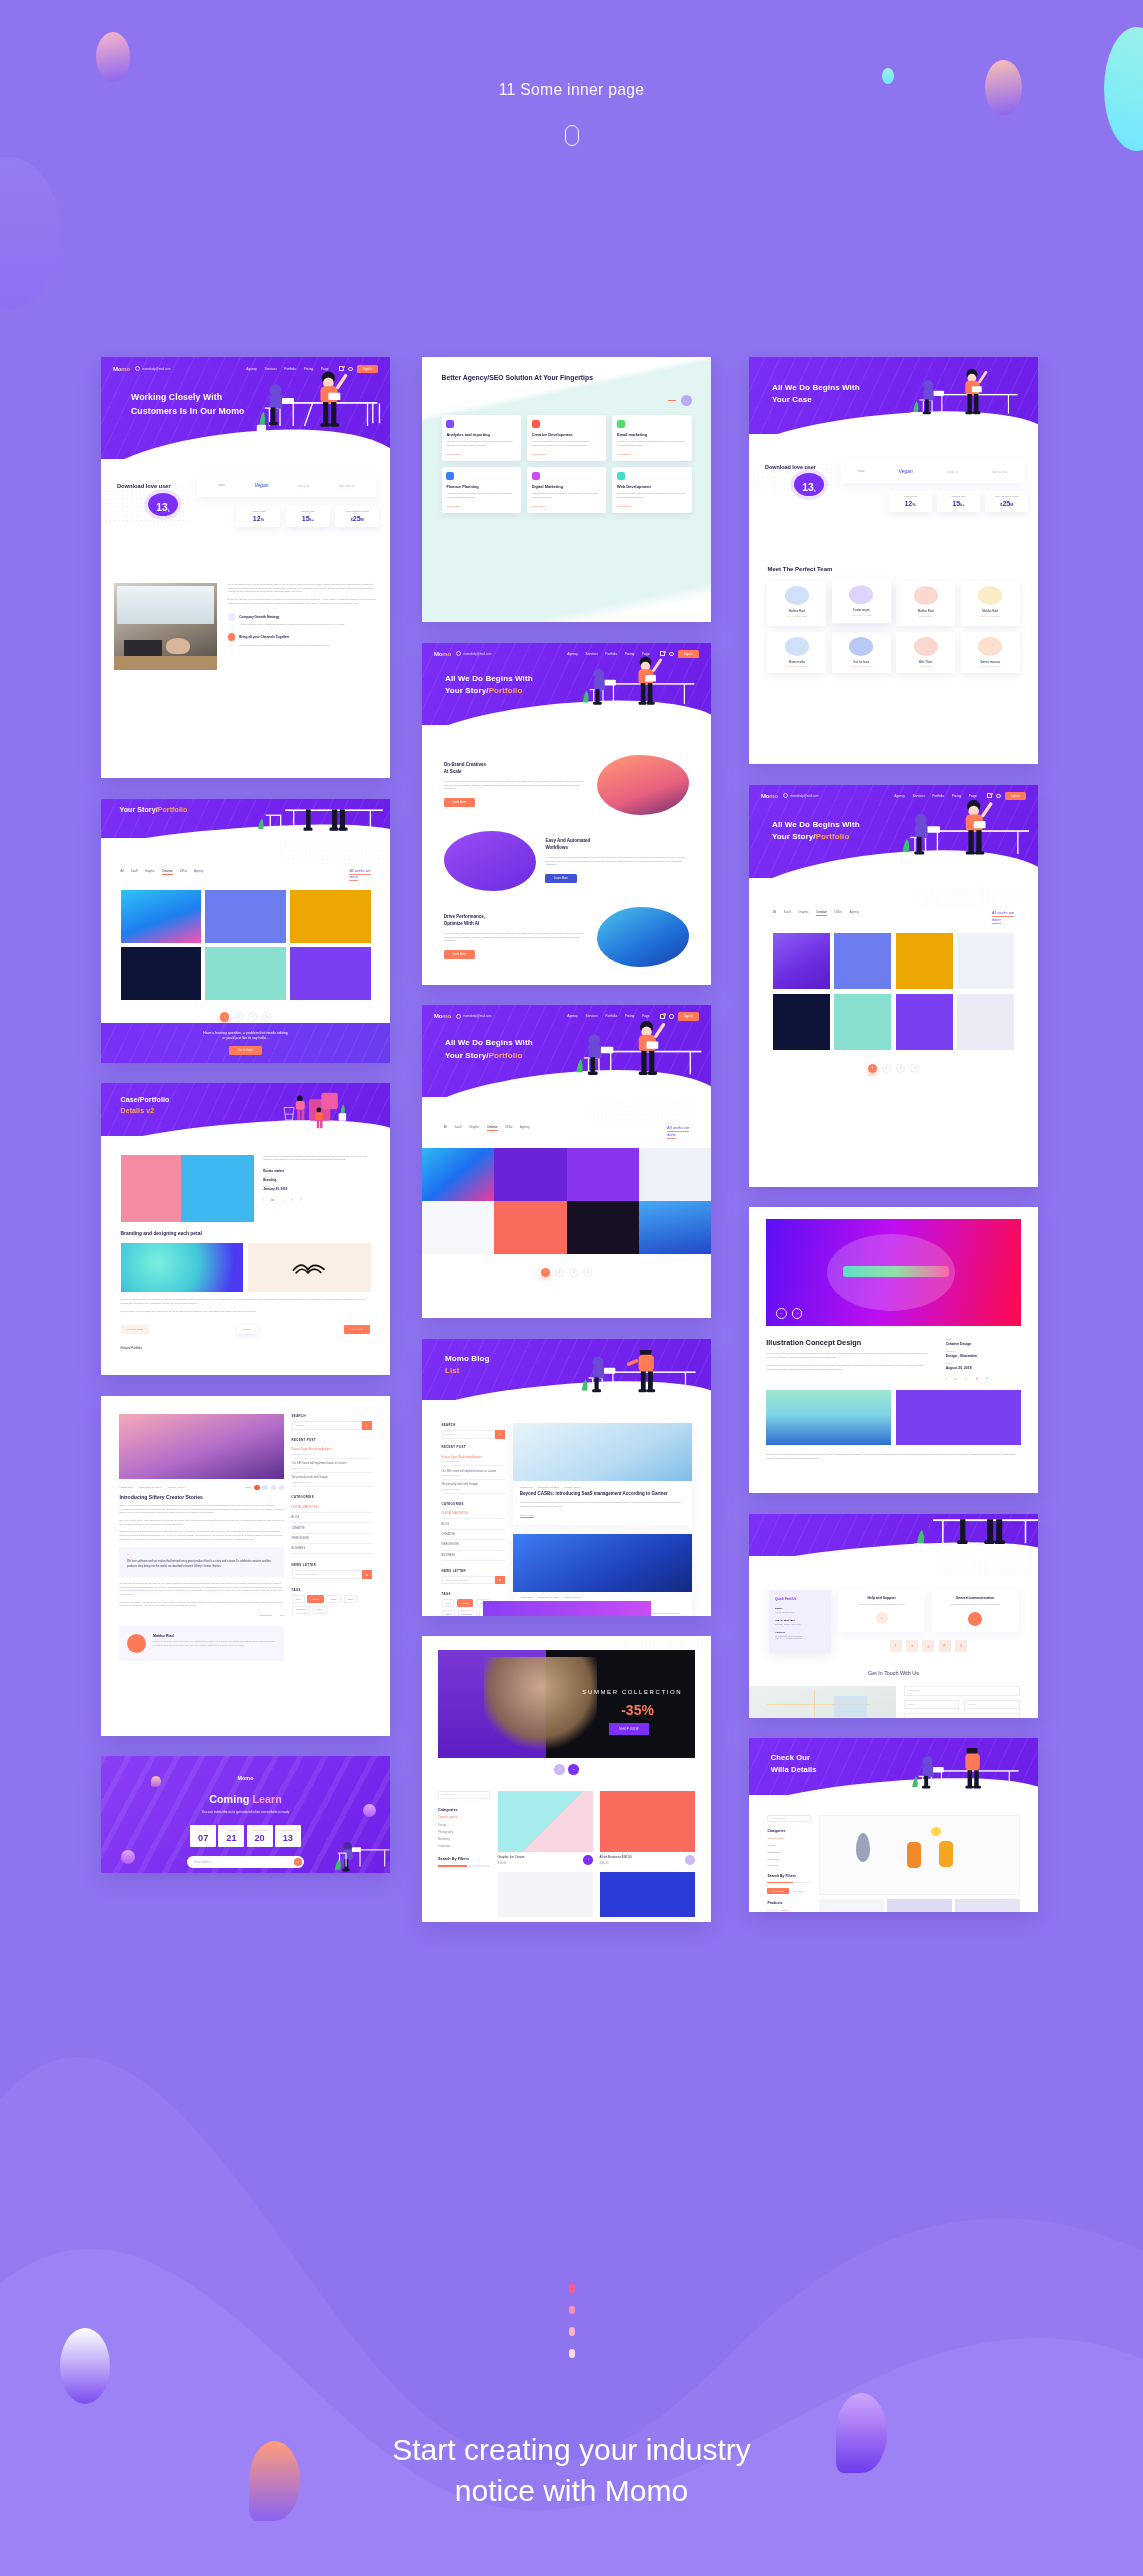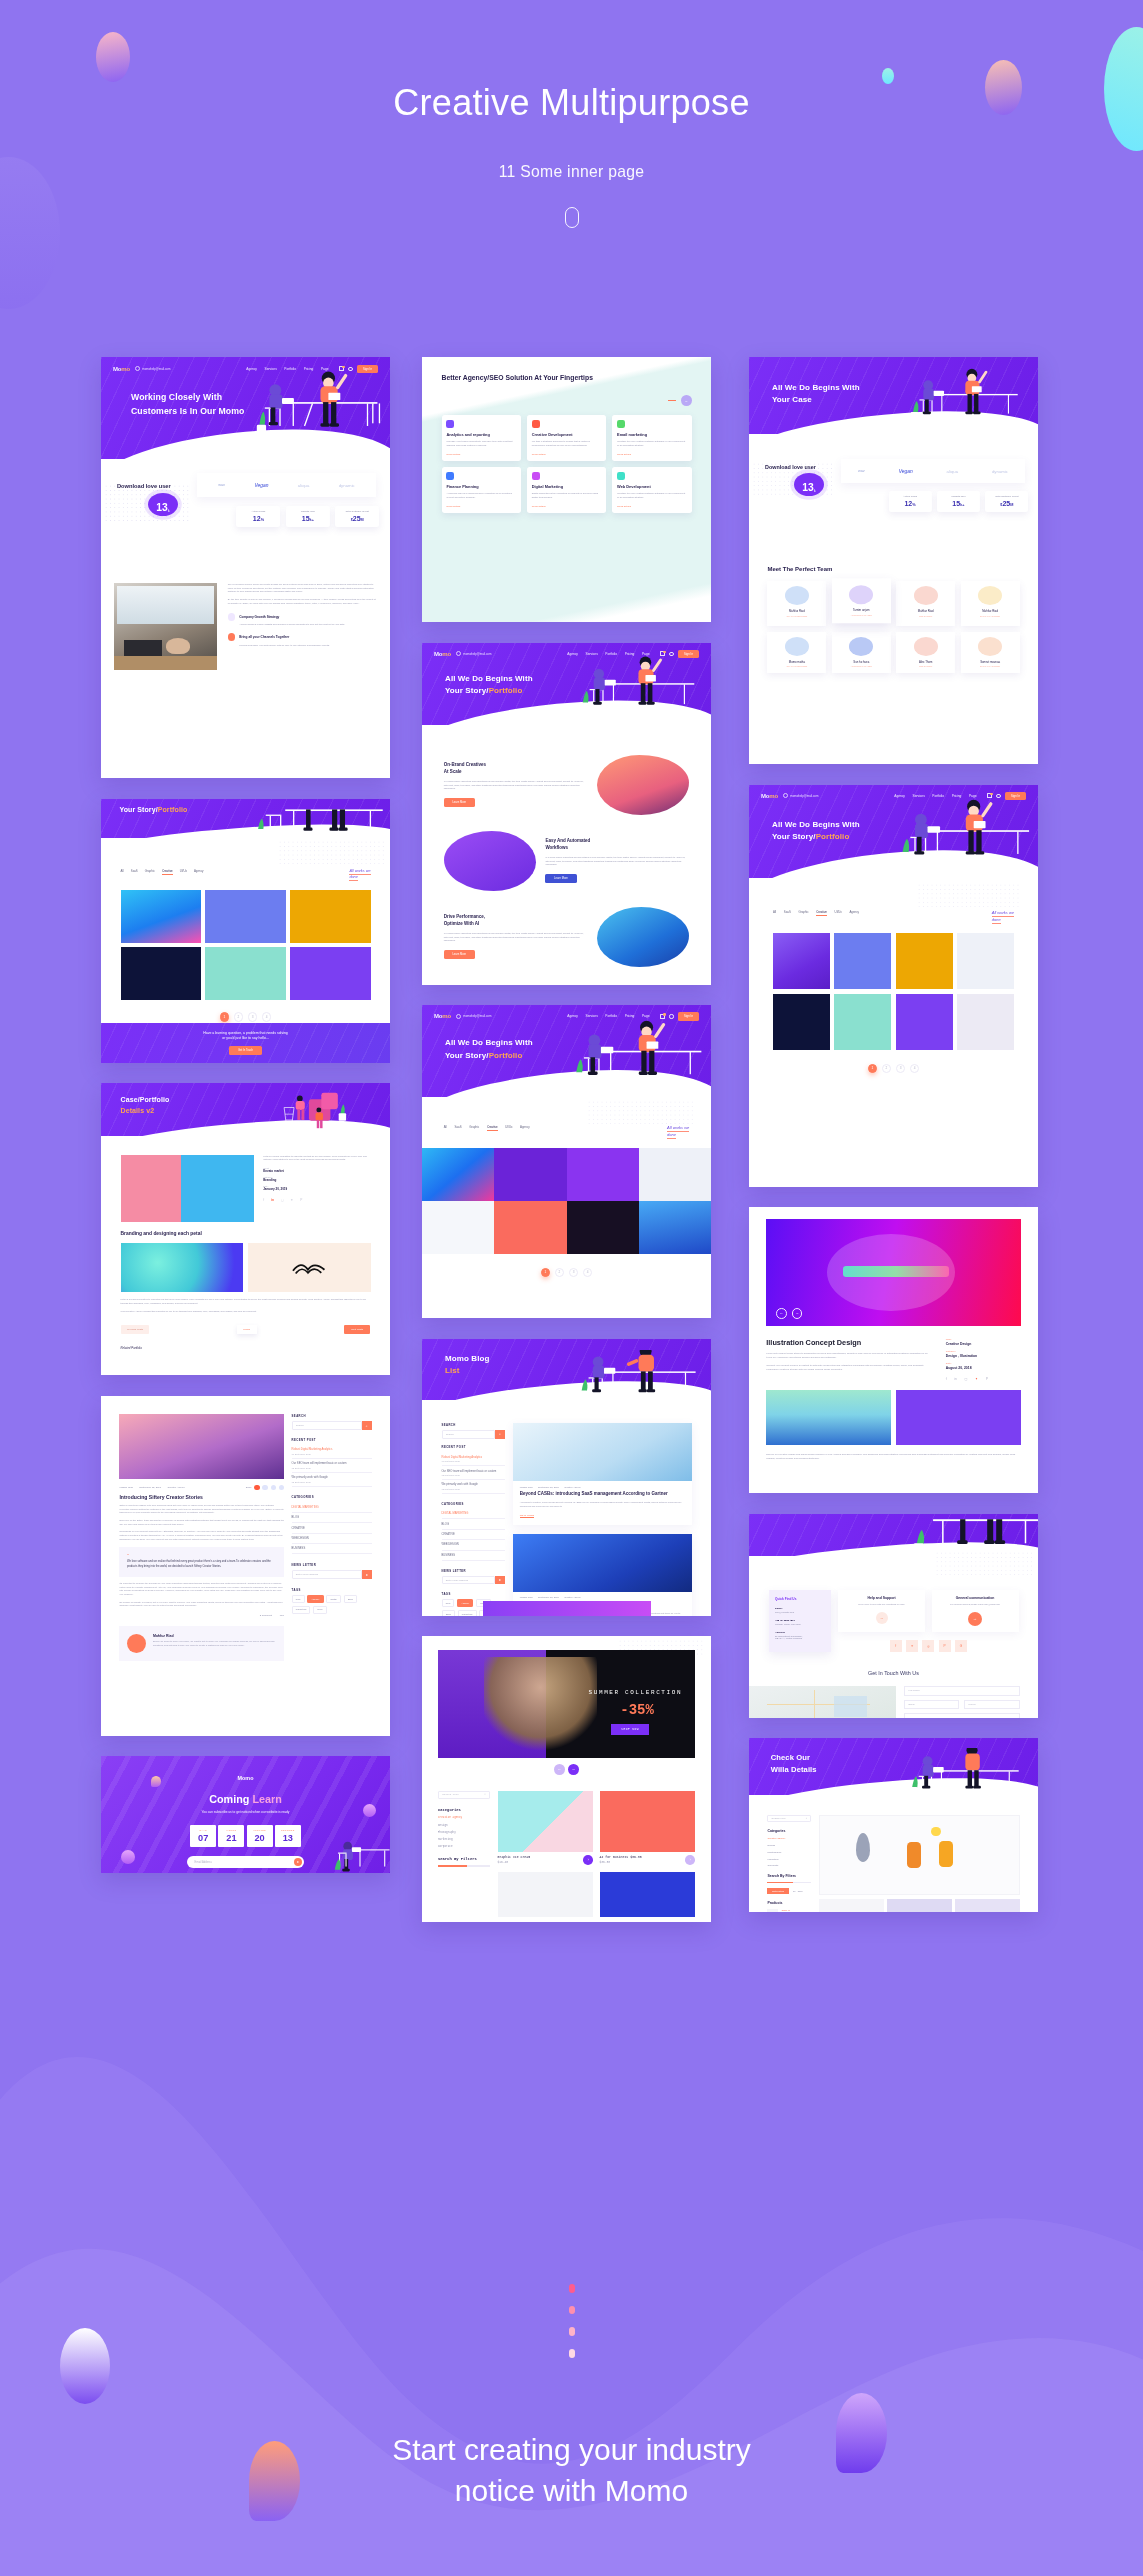--- a/index.html
+++ b/index.html
@@ -171,21 +171,20 @@
   <div class="bg-blob" style="left:985px; top:60px; width:37px; height:55px; background:linear-gradient(170deg,#f9c0b4,#8a62f3);"></div>
   <div class="bg-blob" style="left:1104px; top:27px; width:65px; height:124px; background:linear-gradient(200deg,#9ef2e6,#6ee7ff);"></div>
   <div class="bg-blob" style="left:-43px; top:157px; width:103px; height:152px; background:linear-gradient(180deg,#9b82f2,#8a6df0); opacity:.55;"></div>
   <div class="bg-blob" style="left:60px; top:2328px; width:50px; height:76px; background:linear-gradient(180deg,#ffffff,#7b4df0);"></div>
   <div class="bg-blob" style="left:249px; top:2441px; width:51px; height:80px; background:linear-gradient(180deg,#ff9d7a,#8a62f3); border-radius:50% 50% 50% 14%;"></div>
   <div class="bg-blob" style="left:836px; top:2393px; width:51px; height:80px; background:linear-gradient(180deg,#cfa6fb,#6f3ced); border-radius:50% 50% 50% 14%;"></div>
 </div>
 
 <div class="hero">
   <div class="hero-title">
-    <div>Creative Multipurpose</div>
   </div>
   <div class="hero-sub">11   Some inner page</div>
   <div class="hero-scroll"></div>
 </div>
 
 <div class="gallery">
 
   <div class="col col-1">
 
     <div class="shot" style="height:421px;">
@@ -876,21 +875,21 @@
               <div style="margin-top:3.8px;font-size:4.5px;line-height:6.5px;color:#2b2350;font-weight:700;">Introducing our Personalized Product Recommendations AI</div>
               <div style="margin-top:3.2px;font-size:2.3px;color:#9a9ab5;line-height:3.6px;">We get it — it's like every day you're getting pitched a different technology product or service. If it seems like there's thousands of solutions out there for you to wade through well—that's because there are! Just look at this graphic from our friends at Martech</div>
 
             </div>
           </div>
         </div>
       </div>
       <div style="position:absolute;left:61px;bottom:0;width:168px;height:15px;background:linear-gradient(90deg,#8a3ff5,#c84df5);"></div>
     </div>
 
-    <div class="shot" style="height:286px;font-family:Liberation Mono, monospace;">
+    <div class="shot" style="height:286px;">
       <div style="padding:14px 16px 0 16px;position:relative;">
         <div class="dotgrid" style="position:absolute;right:6.5px;top:2.2px;width:87px;height:19.5px;opacity:.5;"></div>
         <div style="width:100%;height:108px;background:#0d0d14;position:relative;overflow:hidden;">
           <div style="position:absolute;left:0;top:0;width:42%;height:100%;background:linear-gradient(180deg,#8a3ff5,#6b1fe0);opacity:.86;"></div>
           <div style="position:absolute;left:18%;top:6%;width:44%;height:94%;background:radial-gradient(circle at 50% 30%,#d8b48a,#8a6a4a 55%,transparent 70%);opacity:.9;"></div>
           <div style="position:absolute;right:5%;top:36%;color:#fff;font-size:6px;letter-spacing:1.6px;">SUMMER COLLERCTION</div>
           <div style="position:absolute;right:16%;top:48%;color:#ff7a59;font-size:14px;font-weight:700;">-35%</div>
           <div style="position:absolute;right:18%;bottom:22%;background:#7b2ff7;color:#fff;font-size:2.9px;padding:3.8px 9.7px;letter-spacing:0.5px;">SHOP NOW</div>
         </div>
         <div style="display:flex;gap:3.2px;justify-content:center;margin-top:5.4px;">

